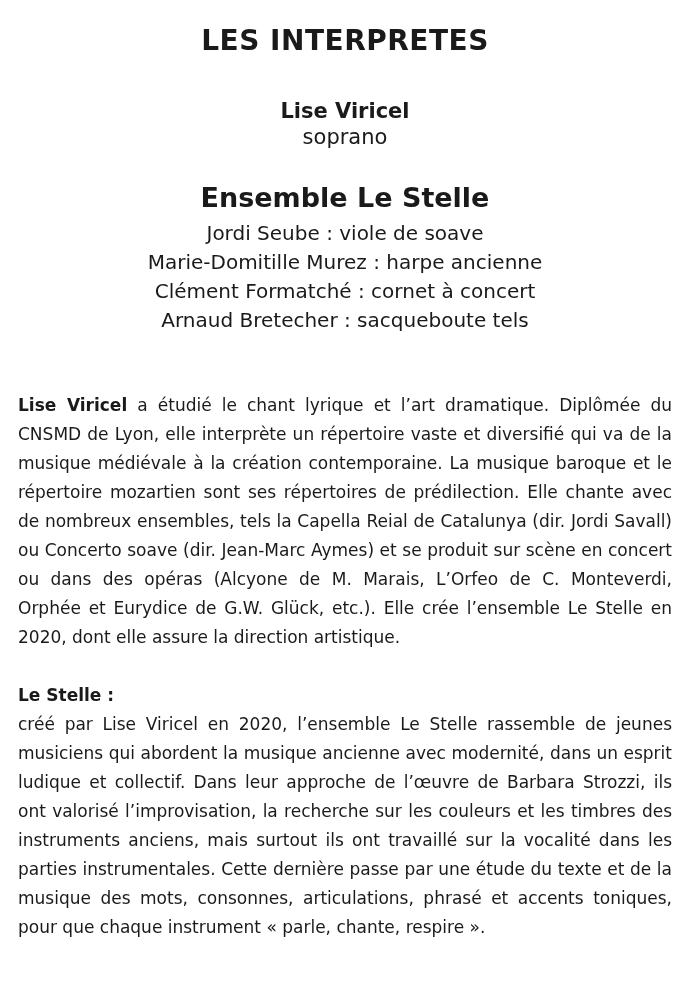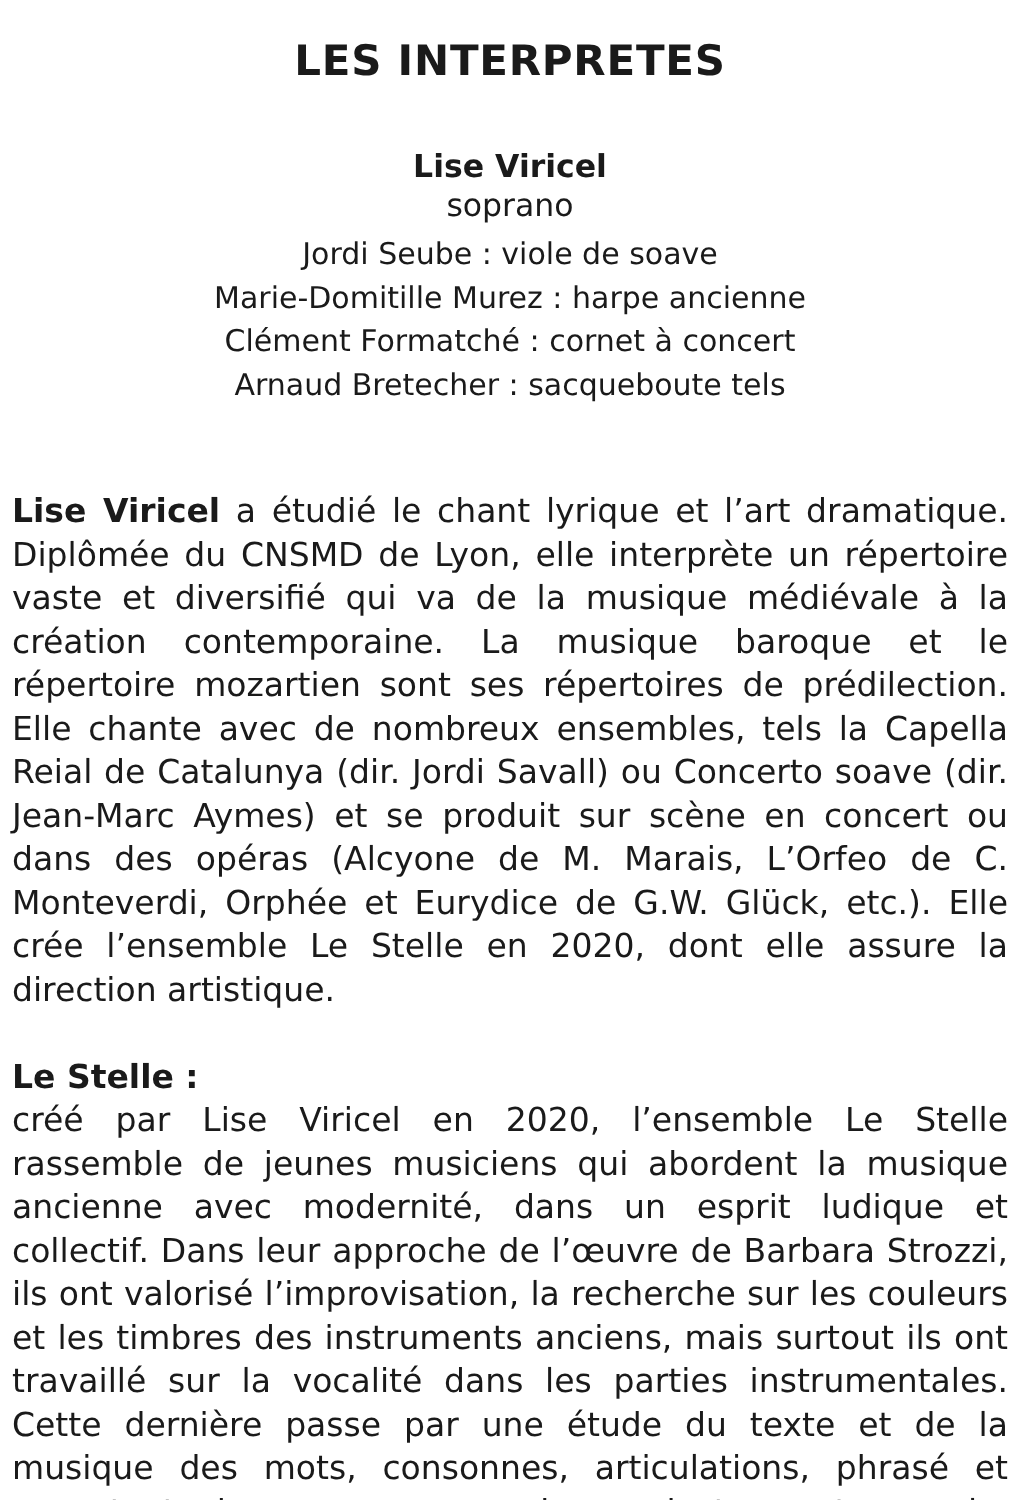--- a/index.html
+++ b/index.html
@@ -11,21 +11,21 @@
     width: 690px;
     height: 1000px;
     font-family: "DejaVu Sans", sans-serif;
     color: #1a1a1a;
     overflow: hidden;
   }
   .page {
     width: 690px;
     height: 1000px;
     box-sizing: border-box;
-    padding: 18px 18px 0 8px;
+    padding: 18px 18px 0 18px;
     position: relative;
   }
   .main-title {
     text-align: center;
     font-weight: bold;
     font-size: 28px;
     letter-spacing: 0.5px;
     margin: 6px 0 0 0;
   }
   .performer-name {
@@ -55,21 +55,21 @@
     white-space: nowrap;
   }
   .member-line .m-name {
     font-weight: normal;
   }
   .bio {
     margin-top: 56px;
   }
   .bio p {
     margin: 0;
-    font-size: 22px;
+    font-size: 17px;
     line-height: 29px;
     text-align: justify;
     text-justify: inter-word;
     hyphens: manual;
   }
   .bio p.lead {
     text-align: justify;
   }
   .bio .lead-name {
     font-weight: bold;
@@ -87,20 +87,21 @@
 </head>
 <body>
 
 <div class="page">
 
   <h1 class="main-title">LES INTERPRETES</h1>
 
   <div class="performer-name">Lise Viricel</div>
   <div class="performer-role">soprano</div>
 
+  <div class="ensemble-name">Ensemble Le Stelle</div>
 
   <div class="members">
     <div class="member-line">
       <span class="m-name">Jordi Seube</span><span> : </span><span>viole de soave</span>
     </div>
     <div class="member-line">
       <span class="m-name">Marie-Domitille Murez</span><span> : </span><span>harpe ancienne</span>
     </div>
     <div class="member-line">
       <span class="m-name">Clément Formatché</span><span> : </span><span>cornet à concert</span>

